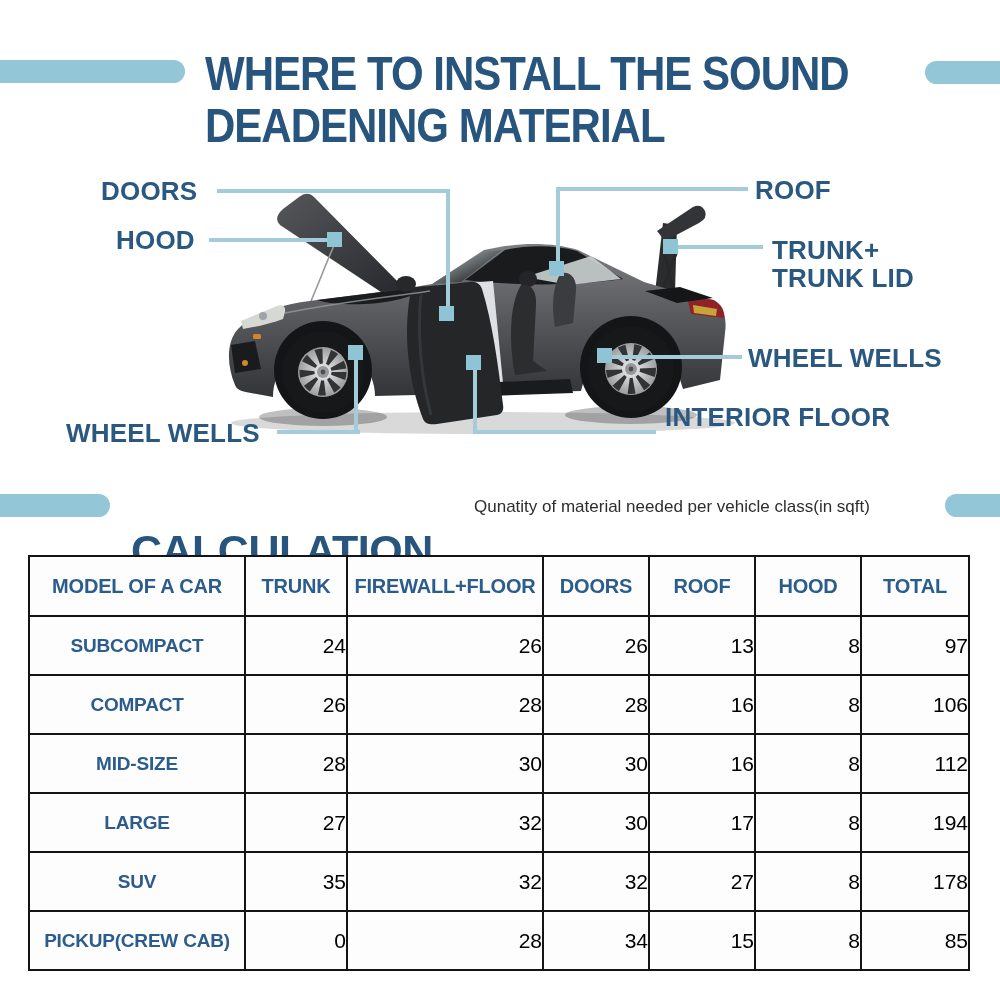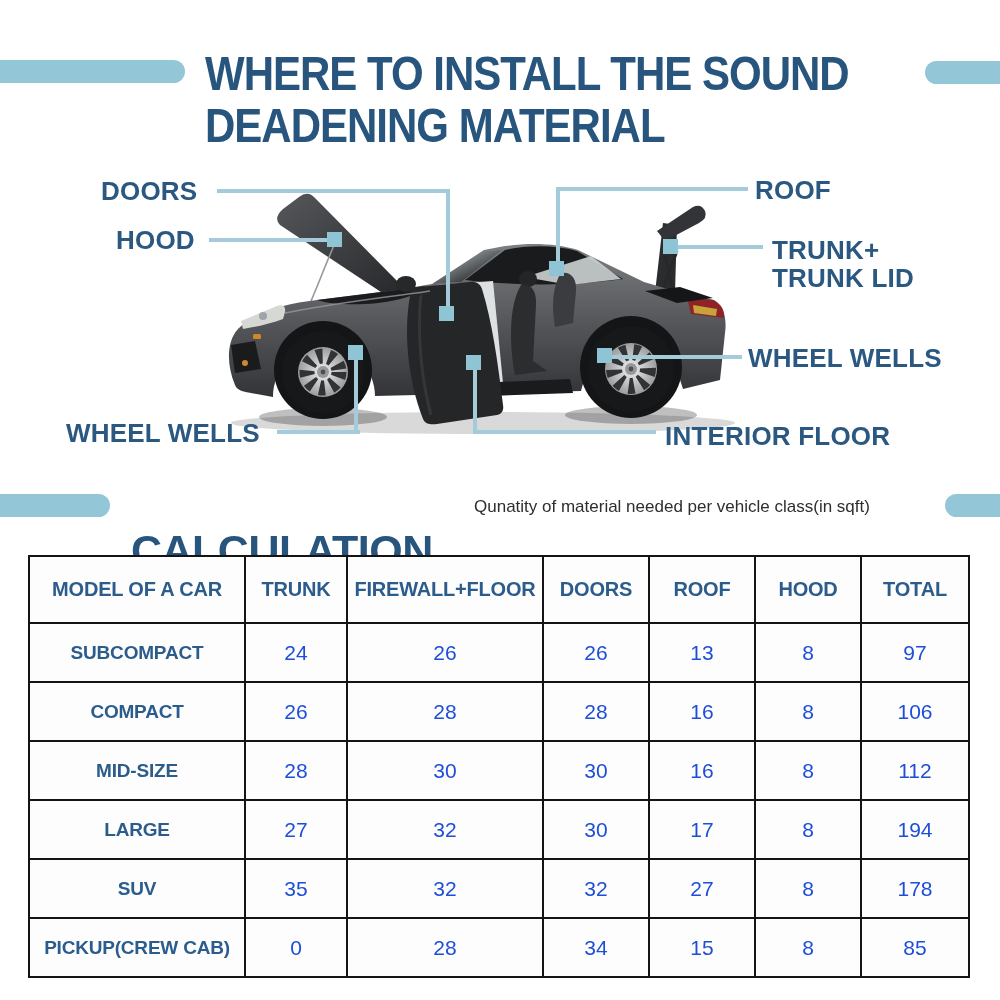--- a/index.html
+++ b/index.html
@@ -82,38 +82,39 @@
     border-collapse:collapse;
     table-layout:fixed;
     background:#fdfdfd;
   }
   table.material th, table.material td {
     border:2px solid #141414;
     text-align:center;
     vertical-align:middle;
   }
   table.material thead th {
-    height:67px;
+    height:60px;
     color:#2b5c8c;
     font-size:20px;
     font-weight:800;
     letter-spacing:-0.2px;
   }
   table.material tbody th {
     height:59px;
     color:#2b5c8c;
     font-size:19px;
     font-weight:800;
     letter-spacing:-0.2px;
   }
   table.material tbody td {
     height:59px;
-    color:#1d4ed8;
+    color:#000000;
     font-size:21px;
     font-weight:400;
+    text-align:right;
   }
 </style>
 </head>
 <body>
 
 <div class="pill" style="left:-24px; top:60px; width:209px;"></div>
 <div class="pill" style="left:925px; top:61px; width:99px;"></div>
 <h1 class="main-title">
   <span style="display:block">WHERE TO INSTALL THE SOUND</span>
   <span style="display:block">DEADENING MATERIAL</span>
@@ -255,21 +256,21 @@
 
 <div class="callout-label" style="left:101px; top:177px;">DOORS</div>
 <div class="callout-label" style="left:116px; top:226px;">HOOD</div>
 <div class="callout-label" style="left:66px; top:419px;">WHEEL WELLS</div>
 <div class="callout-label" style="left:755px; top:176px;">ROOF</div>
 <div class="callout-label" style="left:772px; top:236px;">
   <span style="display:block">TRUNK+</span>
   <span style="display:block">TRUNK LID</span>
 </div>
 <div class="callout-label" style="left:748px; top:344px;">WHEEL WELLS</div>
-<div class="callout-label" style="left:665px; top:422px;">INTERIOR FLOOR</div>
+<div class="callout-label" style="left:665px; top:403px;">INTERIOR FLOOR</div>
 
 <div class="pill" style="left:-24px; top:494px; width:134px;"></div>
 <div class="pill" style="left:945px; top:494px; width:79px;"></div>
 <h2 class="calc-title">CALCULATION</h2>
 <div class="calc-subtitle">Qunatity of material needed per vehicle class(in sqft)</div>
 
 <table class="material">
   <colgroup>
     <col style="width:216px">
       <col style="width:102px">

